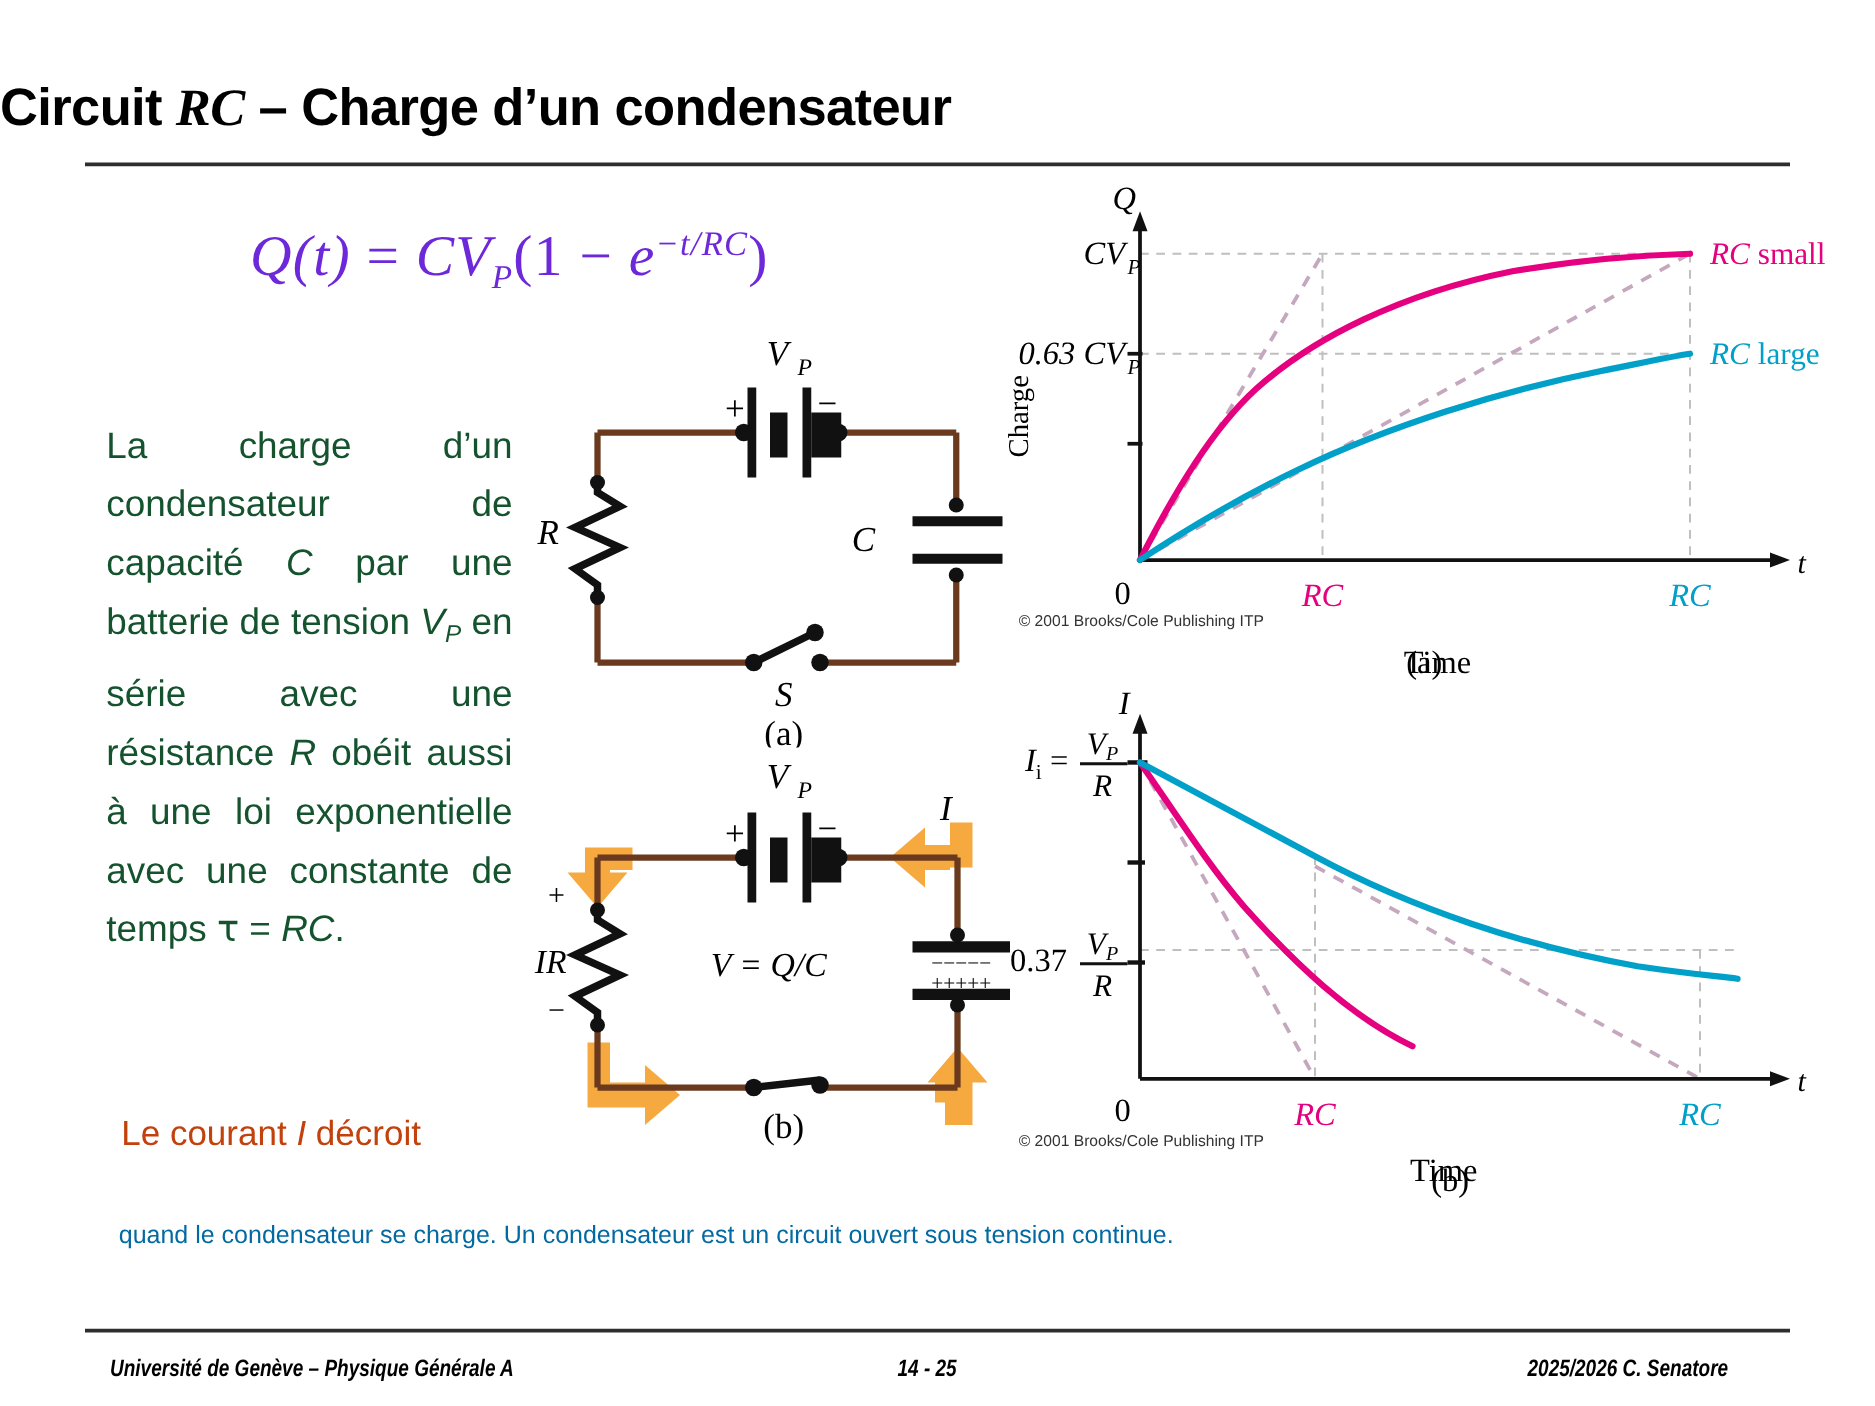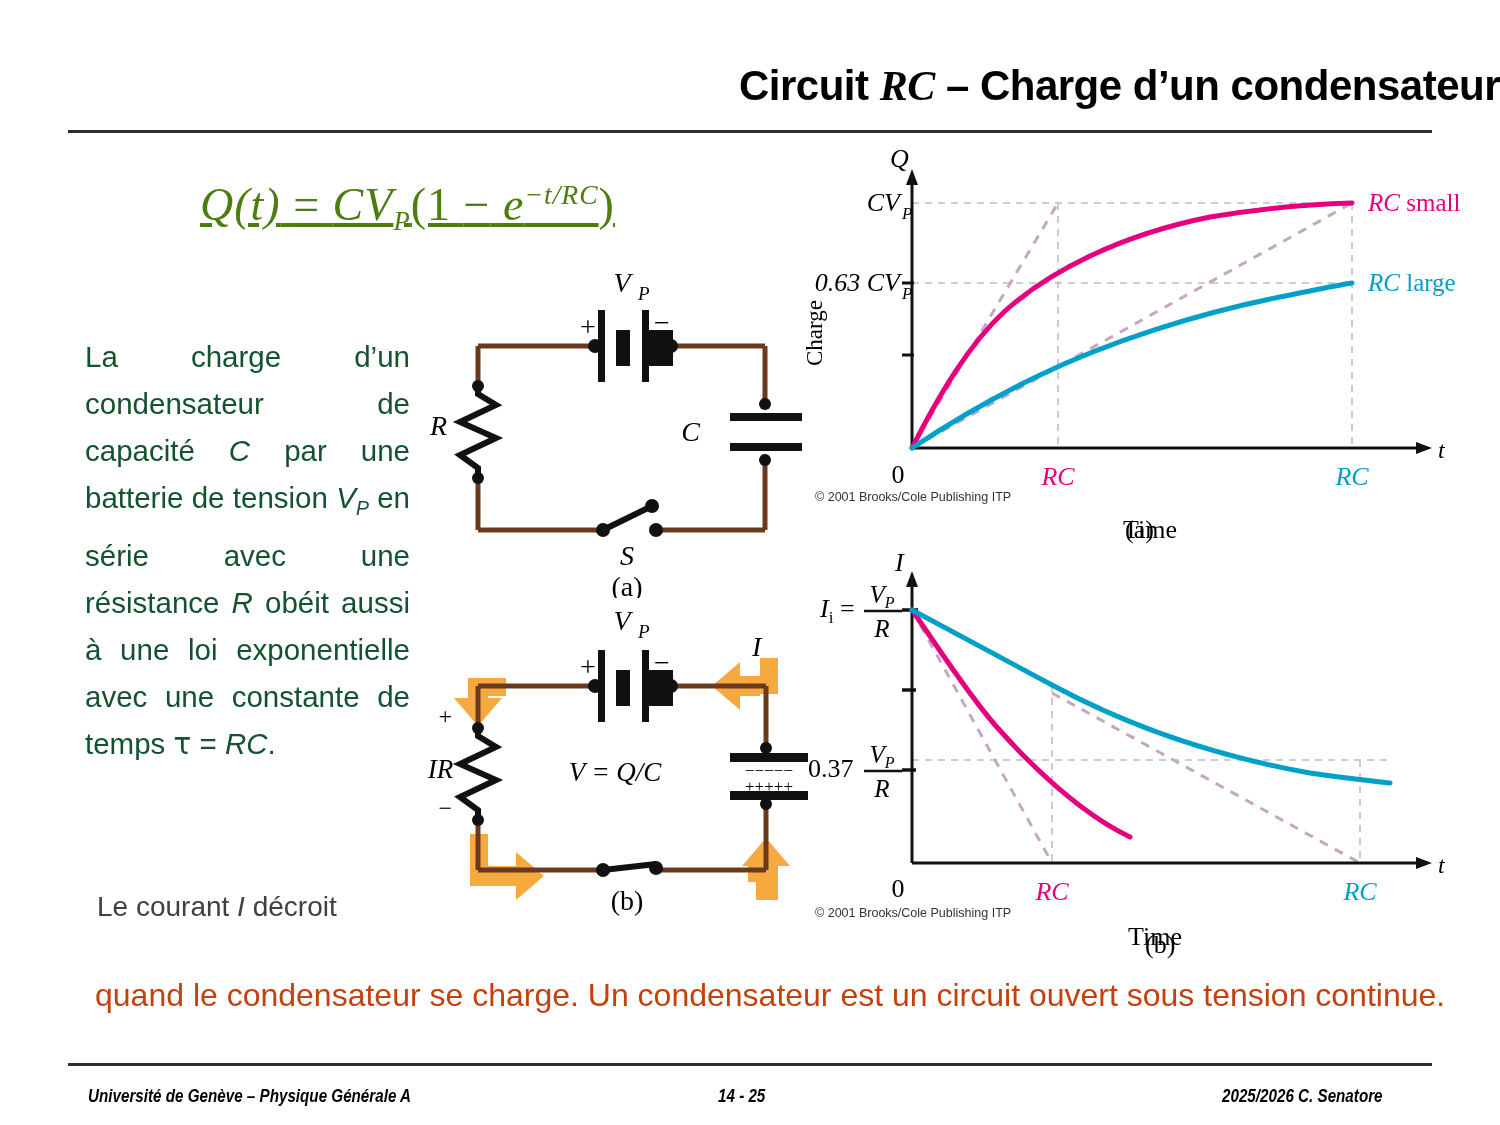--- a/index.html
+++ b/index.html
@@ -1,53 +1,53 @@
 <!DOCTYPE html>
 <html><head>
 <meta charset="utf-8">
 <style>
   html,body{margin:0;padding:0;background:#fff;}
   body{width:1500px;height:1125px;position:relative;overflow:hidden;
        font-family:"Liberation Sans",sans-serif;color:#000;}
 
   
   #slide-title{
-    position:absolute;left:0;top:62px;width:1500px;text-align:right;
+    position:absolute;left:0;top:62px;width:1500px;text-align:left;
     font-family:"Liberation Sans",sans-serif;font-weight:bold;font-size:42px;
     letter-spacing:-0.5px;white-space:nowrap;
   }
   #slide-title .it{font-family:"Liberation Serif",serif;font-style:italic;font-weight:bold;}
   #header-rule{position:absolute;left:68px;top:130px;width:1364px;height:3px;background:#2e2e2e;}
 
   
   #formula{
     position:absolute;left:200px;top:178px;width:470px;
     font-family:"Liberation Serif",serif;font-style:italic;
-    font-size:46px;color:#4d7c0f;white-space:nowrap;letter-spacing:1px;text-decoration:underline;
+    font-size:46px;color:#6d28d9;white-space:nowrap;letter-spacing:1px;
   }
   #formula .up{font-style:normal;}
   #formula sub{font-size:0.58em;font-style:italic;}
   #formula sup{font-size:0.60em;font-style:italic;}
 
   
   #body-text{
     position:absolute;left:85px;top:333px;width:325px;
     color:#14532d;font-size:29.5px;line-height:47px;
     text-align:justify;text-align-last:left;
     font-family:"Liberation Sans",sans-serif;
   }
   #body-text i{font-style:italic;}
   #body-text sub{font-size:0.66em;font-style:italic;}
   .tau{font-family:"DejaVu Sans",sans-serif;font-style:normal;}
 
   
-  #concl-a{position:absolute;left:97px;top:886px;width:330px;color:#404040;
+  #concl-a{position:absolute;left:97px;top:886px;width:330px;color:#c2410c;
            font-size:28px;line-height:42px;font-family:"Liberation Sans",sans-serif;}
-  #concl-b{position:absolute;left:95px;top:977px;width:1330px;color:#c2410c;
-           font-size:32px;font-family:"Liberation Sans",sans-serif;white-space:nowrap;}
+  #concl-b{position:absolute;left:95px;top:977px;width:1330px;color:#0369a1;
+           font-size:20px;font-family:"Liberation Sans",sans-serif;white-space:nowrap;}
   #concl-a i,#concl-b i{font-style:italic;}
 
   
   #footer-rule{position:absolute;left:68px;top:1063px;width:1364px;height:3px;background:#2e2e2e;}
   .footer-txt{position:absolute;top:1085px;font-style:italic;font-weight:bold;
               font-size:19px;font-family:"Liberation Sans",sans-serif;
               transform:scaleX(0.80);transform-origin:left center;white-space:nowrap;}
   #footer-left{left:88px;}
   #footer-center{left:718px;}
   #footer-right{left:1222px;}

